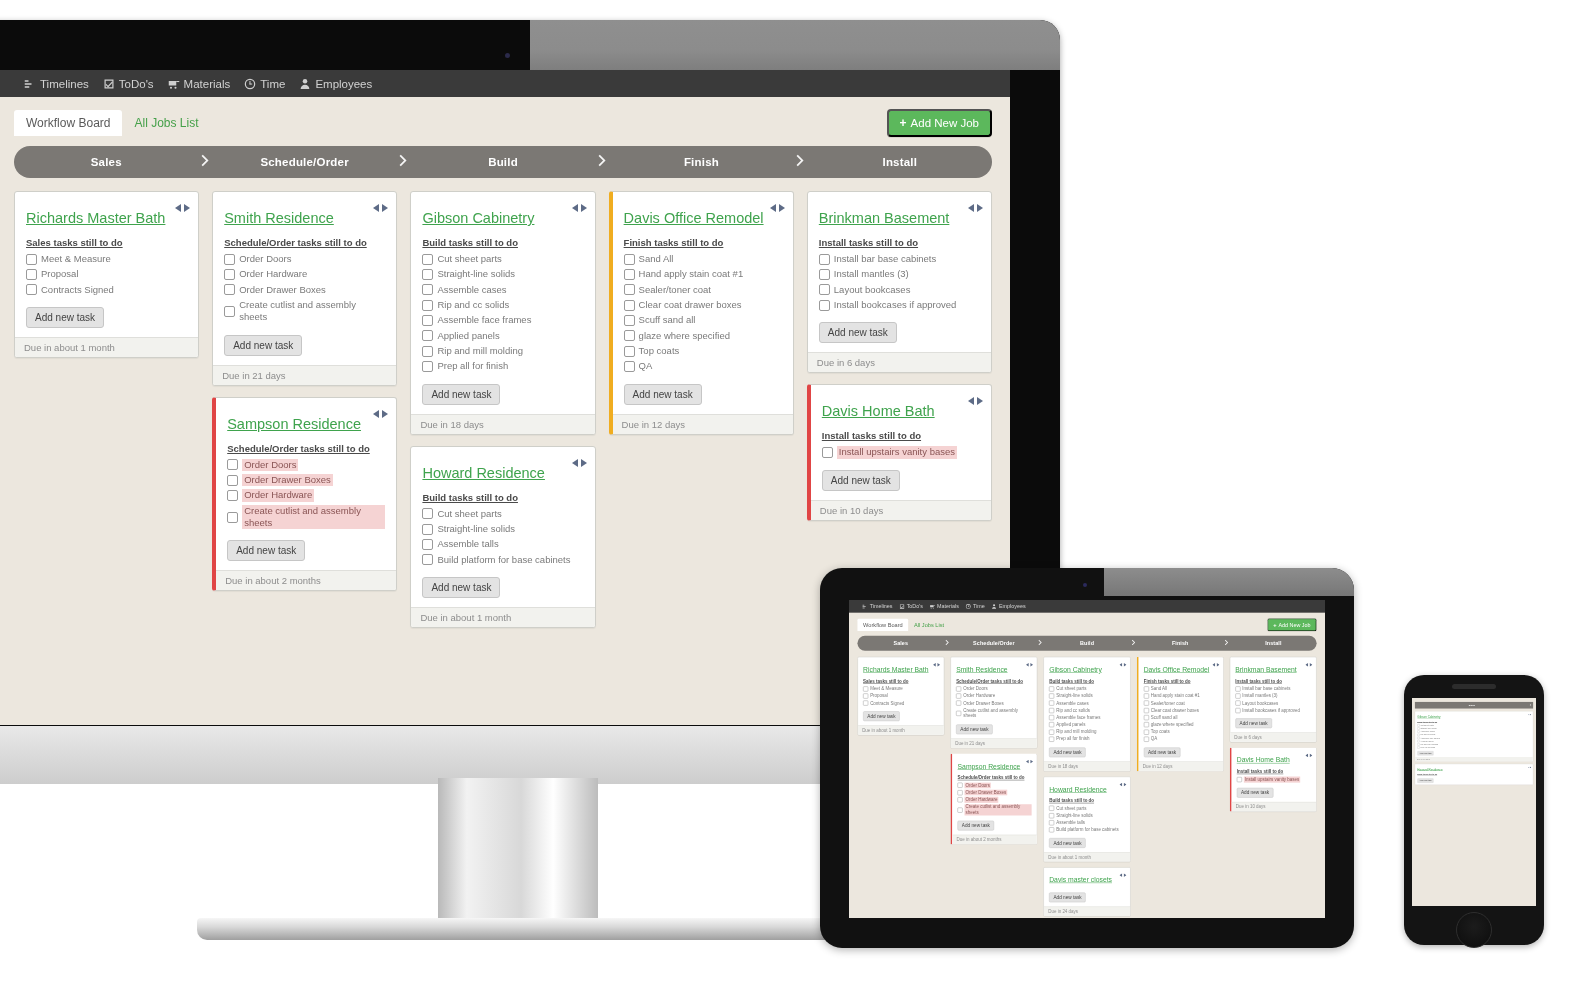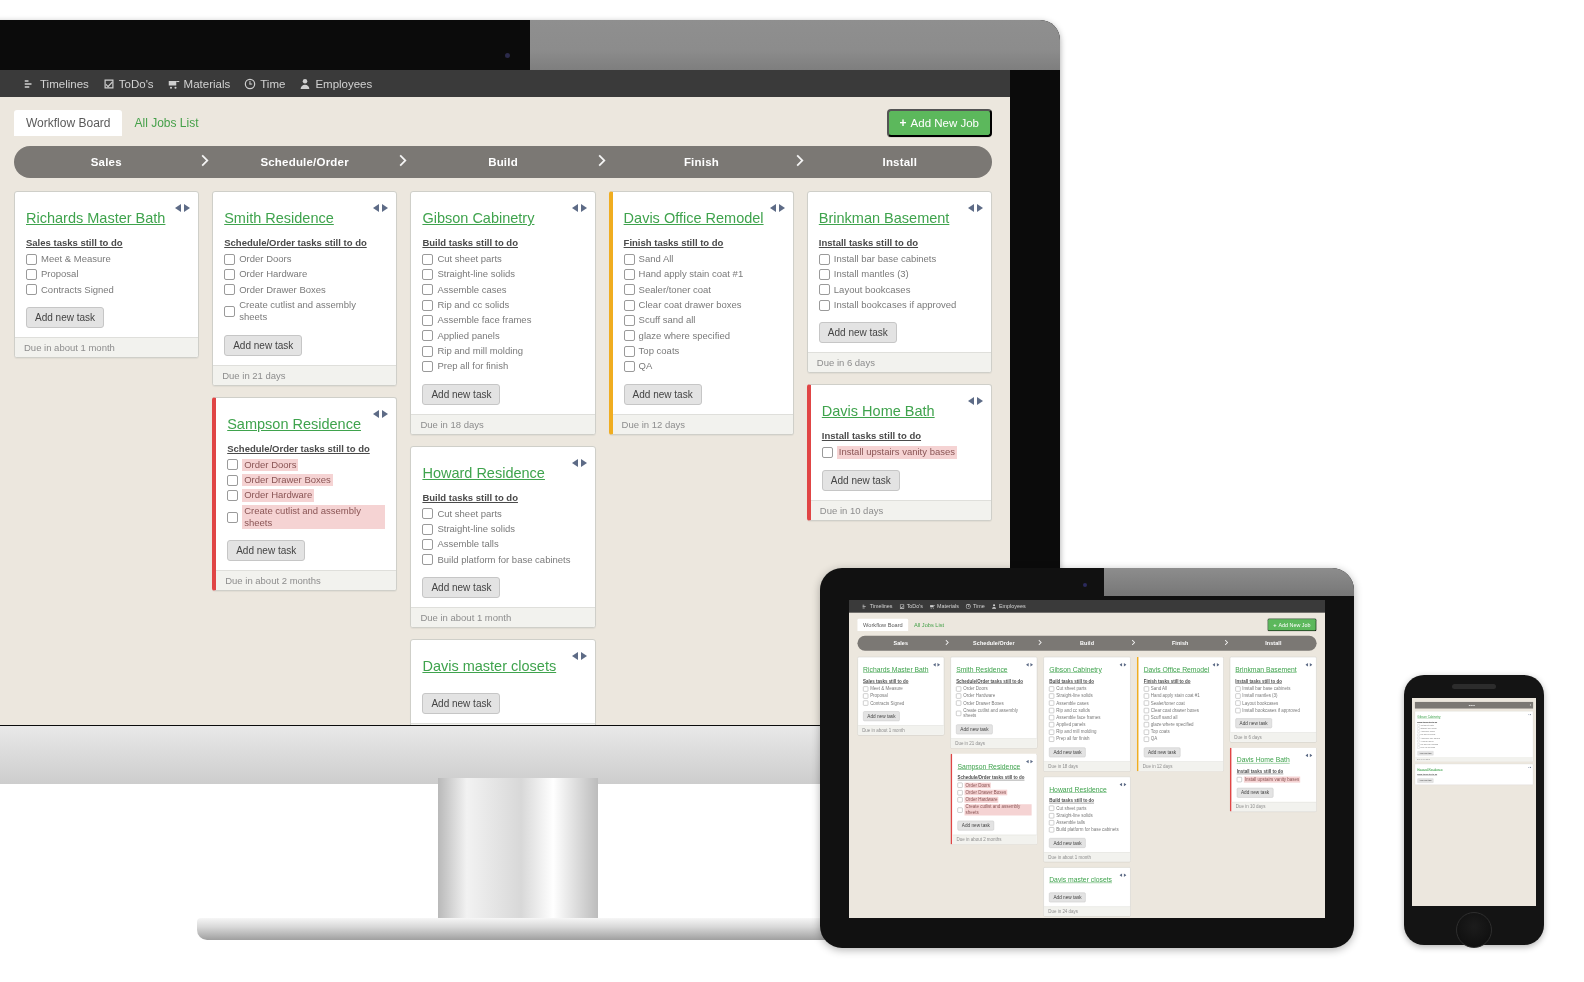--- a/index.html
+++ b/index.html
@@ -383,31 +383,20 @@
                       <span class="task-label">Straight-line solids</span>
                     </div><div class="task">
                       <span class="cb"></span>
                       <span class="task-label">Assemble talls</span>
                     </div><div class="task">
                       <span class="cb"></span>
                       <span class="task-label">Build platform for base cabinets</span>
                     </div><button class="addtask">Add new task</button></div>
                   <div class="due">Due in about 1 month</div>
                 </div>
-                <div class="card">
-                  <div class="card-in"><div class="card-arrows">
-                      <span><svg viewBox="0 0 6 8">
-                          <path d="M6 0L0 4l6 4z"></path>
-                        </svg></span>
-                      <span><svg viewBox="0 0 6 8">
-                          <path d="M0 0l6 4-6 4z"></path>
-                        </svg></span>
-                    </div><a class="card-title">Davis master closets</a><button class="addtask">Add new task</button></div>
-                  <div class="due">Due in 24 days</div>
-                </div>
               </div>
               <div class="col">
                 <div class="card amber">
                   <div class="card-in"><div class="card-arrows">
                       <span><svg viewBox="0 0 6 8">
                           <path d="M6 0L0 4l6 4z"></path>
                         </svg></span>
                       <span><svg viewBox="0 0 6 8">
                           <path d="M0 0l6 4-6 4z"></path>
                         </svg></span>

